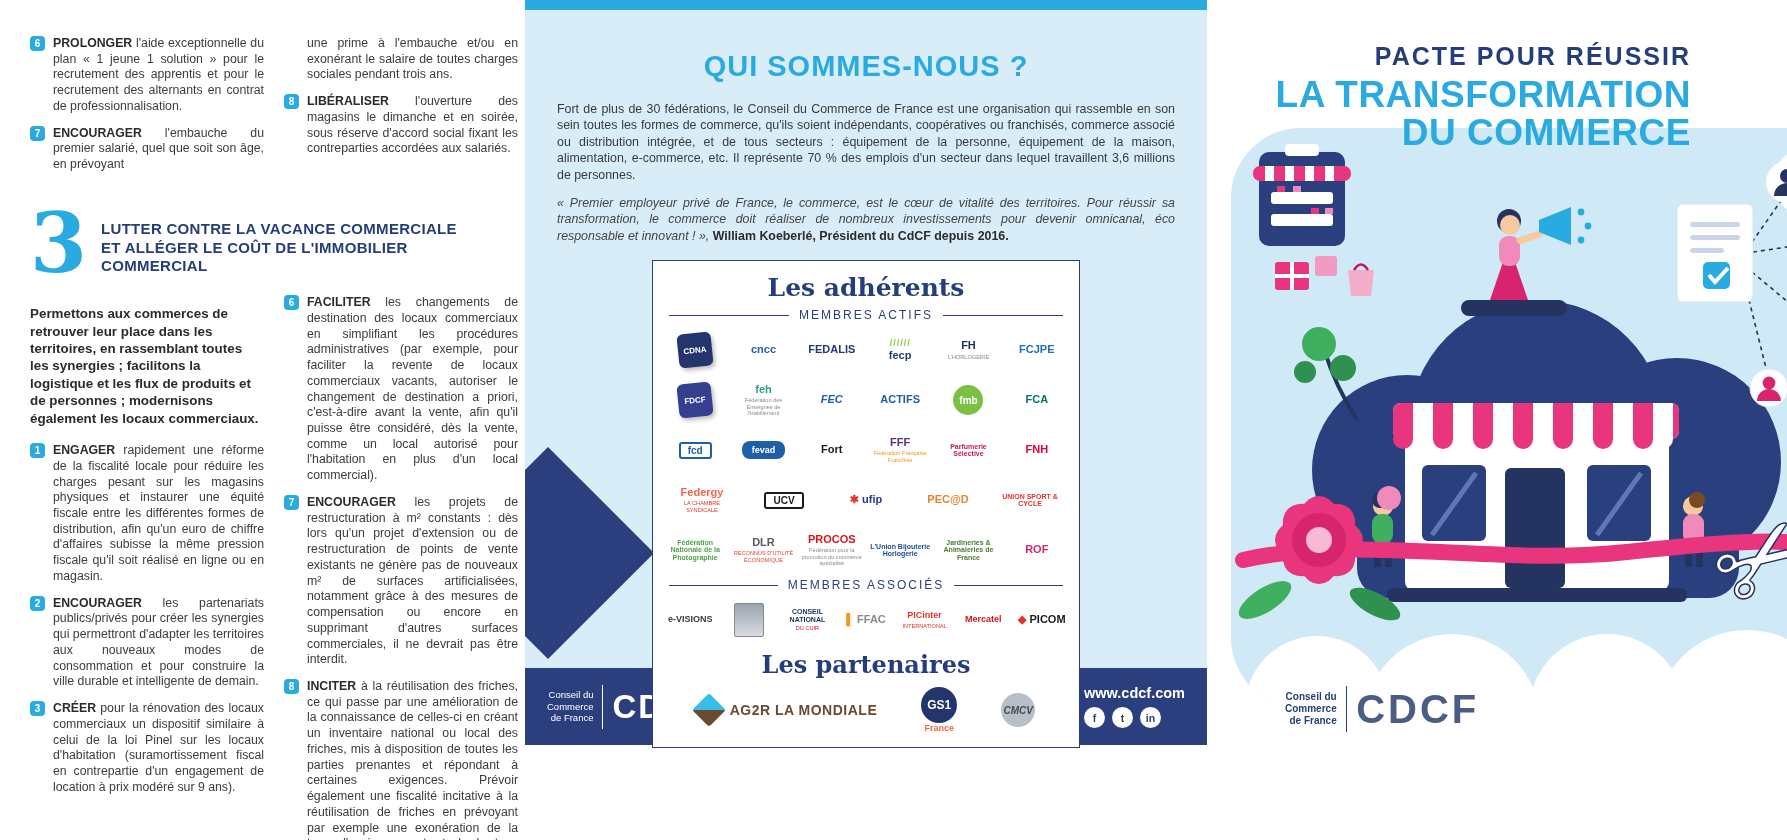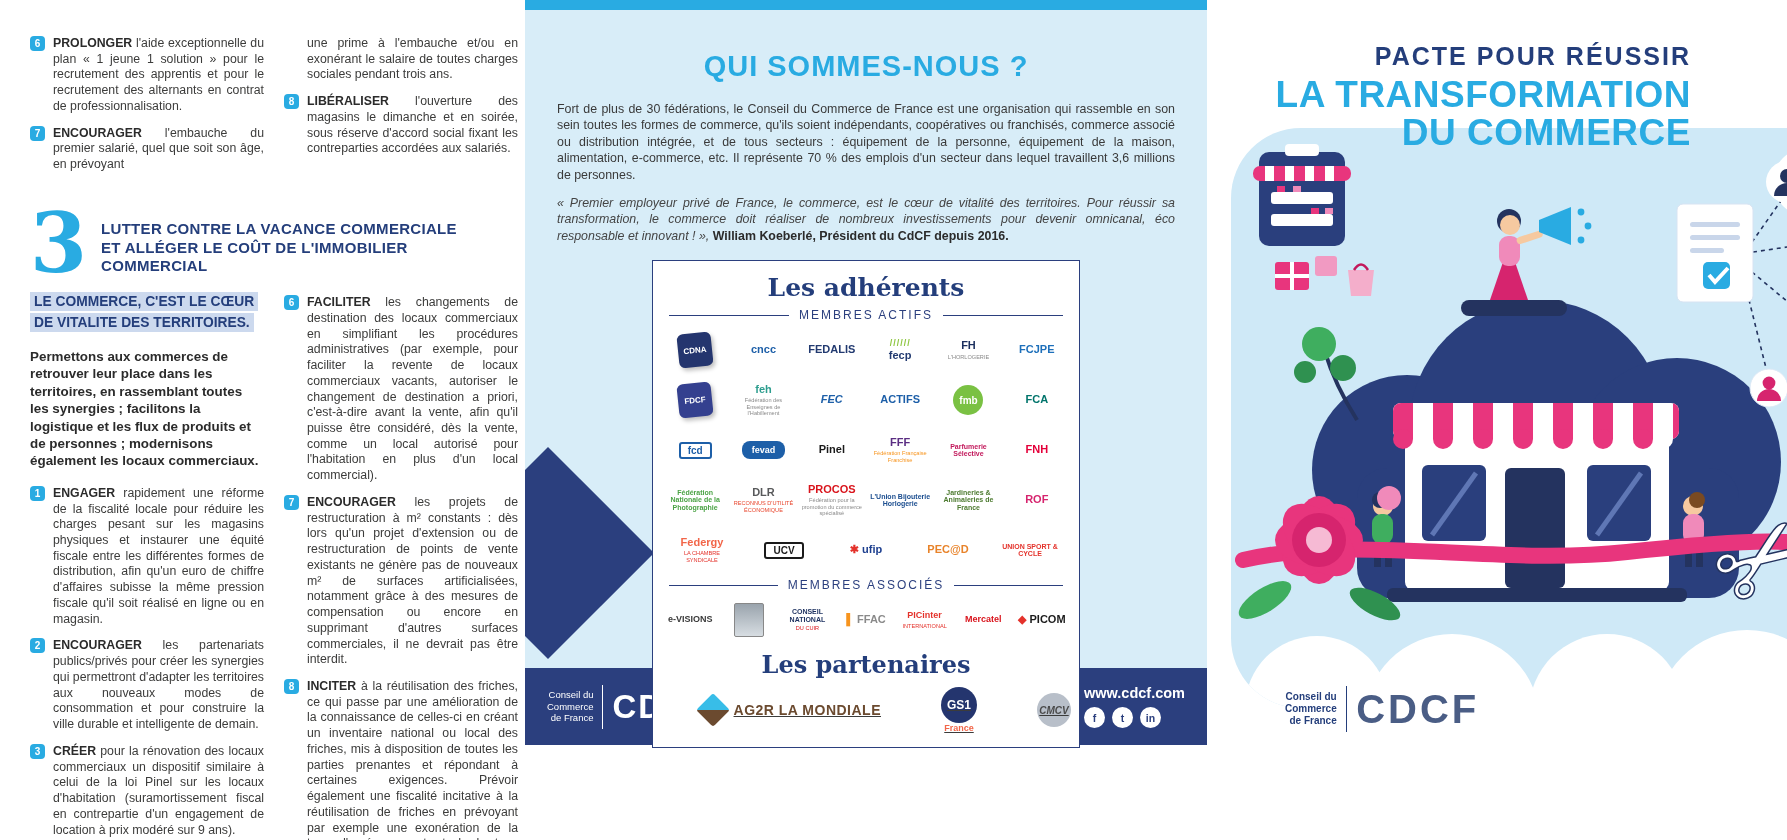--- a/index.html
+++ b/index.html
@@ -47,21 +47,21 @@
   .boxed{border:2px solid currentColor;padding:1px 7px;font-weight:bold;font-size:10px;border-radius:3px;}
   .bluerect{padding:4px 10px;border-radius:8px;font-size:9px;font-weight:bold;}
   .imgph{width:28px;height:32px;background:linear-gradient(180deg,#9aa4ad,#d7dde2);border:1px solid #888;border-radius:2px;}
   .logo.big{flex-direction:row;width:auto;gap:9px;}
   .diamond{width:24px;height:24px;background:linear-gradient(135deg,#38bde8 50%,#6b4a2f 50%);
            transform:rotate(45deg);border-radius:3px;flex:none;}
   .gs1-c{width:36px;height:36px;border-radius:50%;background:#24356e;color:#fff;display:flex;align-items:center;
          justify-content:center;font-weight:bold;font-size:12px;}
   .cmcv-c{width:34px;height:34px;border-radius:50%;background:#b8bfc9;display:flex;align-items:center;
           justify-content:center;font-weight:bold;font-size:10px;font-style:italic;}
-  .partners-row{display:flex;justify-content:flex-end;gap:60px;align-items:center;margin:8px 0 4px 0;text-decoration:underline;}
+  .partners-row{display:flex;justify-content:center;gap:44px;align-items:center;margin:8px 0 4px 0;}
   .mp-footer{height:77px;background:#2b3f7e;display:flex;align-items:center;box-sizing:border-box;
              padding:0 22px;gap:16px;color:#fff;}
   .fbrand{display:flex;align-items:center;gap:9px;flex:none;}
   .fbrand-lines{text-align:right;font-size:9.5px;line-height:1.2;}
   .fbrand-bar{width:1px;height:44px;background:#fff;}
   .fcdcf{font-size:33px;font-weight:600;letter-spacing:2px;}
   .faddr{font-size:12.6px;font-weight:bold;line-height:1.3;}
   .fright{margin-left:auto;text-align:left;}
   .fsite{font-size:14.5px;font-weight:bold;margin-bottom:6px;}
   .socials{display:flex;gap:7px;}
@@ -107,23 +107,20 @@
     </div>
     <div class="sec3-head">
       <div class="sec3-num">3</div>
       <div class="sec3-titles">
         <div class="sec3-title">LUTTER CONTRE LA VACANCE COMMERCIALE</div>
         <div class="sec3-title">ET ALLÉGER LE COÛT DE L'IMMOBILIER COMMERCIAL</div>
       </div>
     </div>
     <div class="cols">
       <div class="col">
-        <div style="margin-bottom:12px;">
-          <span class="hl">LE COMMERCE, C'EST LE CŒUR DE VITALITE DES TERRITOIRES.</span>
-        </div>
         <p class="intro-left">Permettons aux commerces de retrouver leur place dans les territoires, en rassemblant toutes les synergies ; facilitons la logistique et les flux de produits et de personnes ; modernisons également les locaux commerciaux.</p>
         <div id="sec3-col1">
             <div class="pt">
               <span class="badge">1</span>
               <p class="pt-text"><b>ENGAGER </b>rapidement une réforme de la fiscalité locale pour réduire les charges pesant sur les magasins physiques et instaurer une équité fiscale entre les différentes formes de distribution, afin qu'un euro de chiffre d'affaires subisse la même pression fiscale qu'il soit réalisé en ligne ou en magasin.</p>
             </div>
             <div class="pt">
               <span class="badge">2</span>
               <p class="pt-text"><b>ENCOURAGER </b>les partenariats publics/privés pour créer les synergies qui permettront d'adapter les territoires aux nouveaux modes de consommation et pour construire la ville durable et intelligente de demain.</p>
             </div>
@@ -208,71 +205,71 @@
               </div>
             </div>
             <div class="logo-row">
               <div class="logo">
                 <span class="boxed" style="color: rgb(29, 95, 168);">fcd</span>
               </div>
               <div class="logo">
                 <span class="bluerect" style="background: rgb(29, 95, 168); color: rgb(255, 255, 255);">fevad</span>
               </div>
               <div class="logo">
-                <span class="lt" style="color: rgb(27, 27, 27); font-size: 11px;">Pinel</span>
+                <span class="lt" style="color: rgb(27, 27, 27); font-size: 11px;">Fort</span>
               </div>
               <div class="logo">
                 <span class="lt" style="color: rgb(90, 45, 130); font-size: 11px;">FFF</span>
                 <span class="ls" style="color: rgb(247, 148, 29);">Fédération Française Franchise</span>
               </div>
               <div class="logo">
                 <span class="lt" style="color: rgb(194, 24, 91); font-size: 7px;">Parfumerie Sélective</span>
               </div>
               <div class="logo">
                 <span class="lt" style="color: rgb(228, 0, 58); font-size: 11px;">FNH</span>
               </div>
             </div>
             <div class="logo-row">
               <div class="logo">
+                <span class="lt" style="color: rgb(242, 102, 73); font-size: 11px;">Federgy</span>
+                <span class="ls" style="color: rgb(228, 50, 43);">LA CHAMBRE SYNDICALE</span>
+              </div>
+              <div class="logo">
+                <span class="boxed" style="color: rgb(27, 27, 27);">UCV</span>
+              </div>
+              <div class="logo">
+                <span class="lt" style="color: rgb(29, 63, 143); font-size: 11px;"><span style="color: rgb(228, 50, 43);">✱ </span>ufip</span>
+              </div>
+              <div class="logo">
+                <span class="lt" style="color: rgb(232, 131, 42); font-size: 11px;">PEC@D</span>
+              </div>
+              <div class="logo">
+                <span class="lt" style="color: rgb(228, 50, 43); font-size: 7px;">UNION SPORT &amp; CYCLE</span>
+              </div>
+            </div>
+            <div class="logo-row">
+              <div class="logo">
                 <span class="lt" style="color: rgb(75, 163, 69); font-size: 7px;">Fédération Nationale de la Photographie</span>
               </div>
               <div class="logo">
                 <span class="lt" style="color: rgb(88, 89, 91); font-size: 11px;">DLR</span>
                 <span class="ls" style="color: rgb(232, 69, 44);">RECONNUS D'UTILITÉ ÉCONOMIQUE</span>
               </div>
               <div class="logo">
                 <span class="lt" style="color: rgb(217, 20, 28); font-size: 11px;">PROCOS</span>
                 <span class="ls">Fédération pour la promotion du commerce spécialisé</span>
               </div>
               <div class="logo">
                 <span class="lt" style="color: rgb(27, 77, 143); font-size: 7px;">L'Union Bijouterie Horlogerie</span>
               </div>
               <div class="logo">
                 <span class="lt" style="color: rgb(76, 122, 47); font-size: 7px;">Jardineries &amp; Animaleries de France</span>
               </div>
               <div class="logo">
                 <span class="lt" style="color: rgb(214, 36, 110); font-size: 11px;">ROF</span>
-              </div>
-            </div>
-            <div class="logo-row">
-              <div class="logo">
-                <span class="lt" style="color: rgb(242, 102, 73); font-size: 11px;">Federgy</span>
-                <span class="ls" style="color: rgb(228, 50, 43);">LA CHAMBRE SYNDICALE</span>
-              </div>
-              <div class="logo">
-                <span class="boxed" style="color: rgb(27, 27, 27);">UCV</span>
-              </div>
-              <div class="logo">
-                <span class="lt" style="color: rgb(29, 63, 143); font-size: 11px;"><span style="color: rgb(228, 50, 43);">✱ </span>ufip</span>
-              </div>
-              <div class="logo">
-                <span class="lt" style="color: rgb(232, 131, 42); font-size: 11px;">PEC@D</span>
-              </div>
-              <div class="logo">
-                <span class="lt" style="color: rgb(228, 50, 43); font-size: 7px;">UNION SPORT &amp; CYCLE</span>
               </div>
             </div>
           </div>
         <div class="divider">MEMBRES ASSOCIÉS</div>
         <div class="logo-row" id="associates-row">
             <div class="logo">
               <span class="lt" style="color: rgb(58, 58, 58); font-size: 9px;">e-VISIONS</span>
             </div>
             <div class="logo">
               <div class="imgph"></div>

